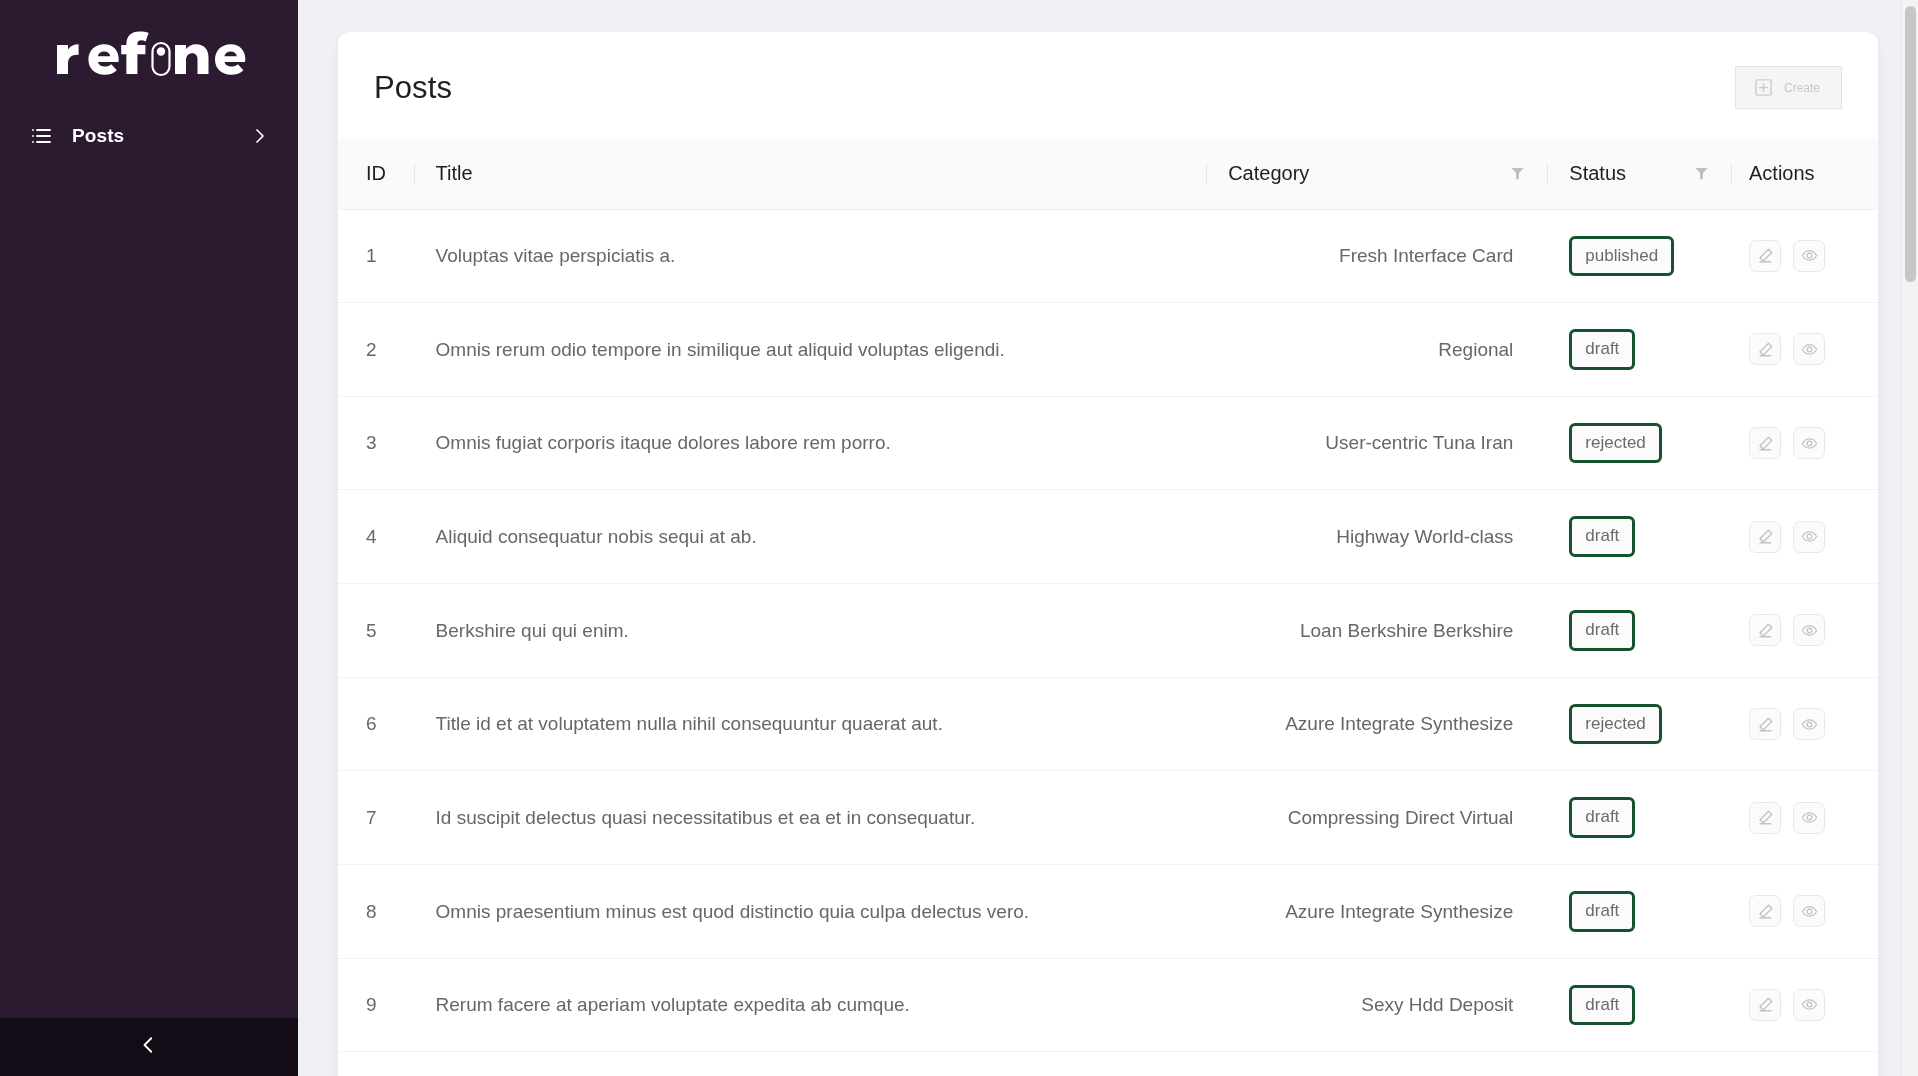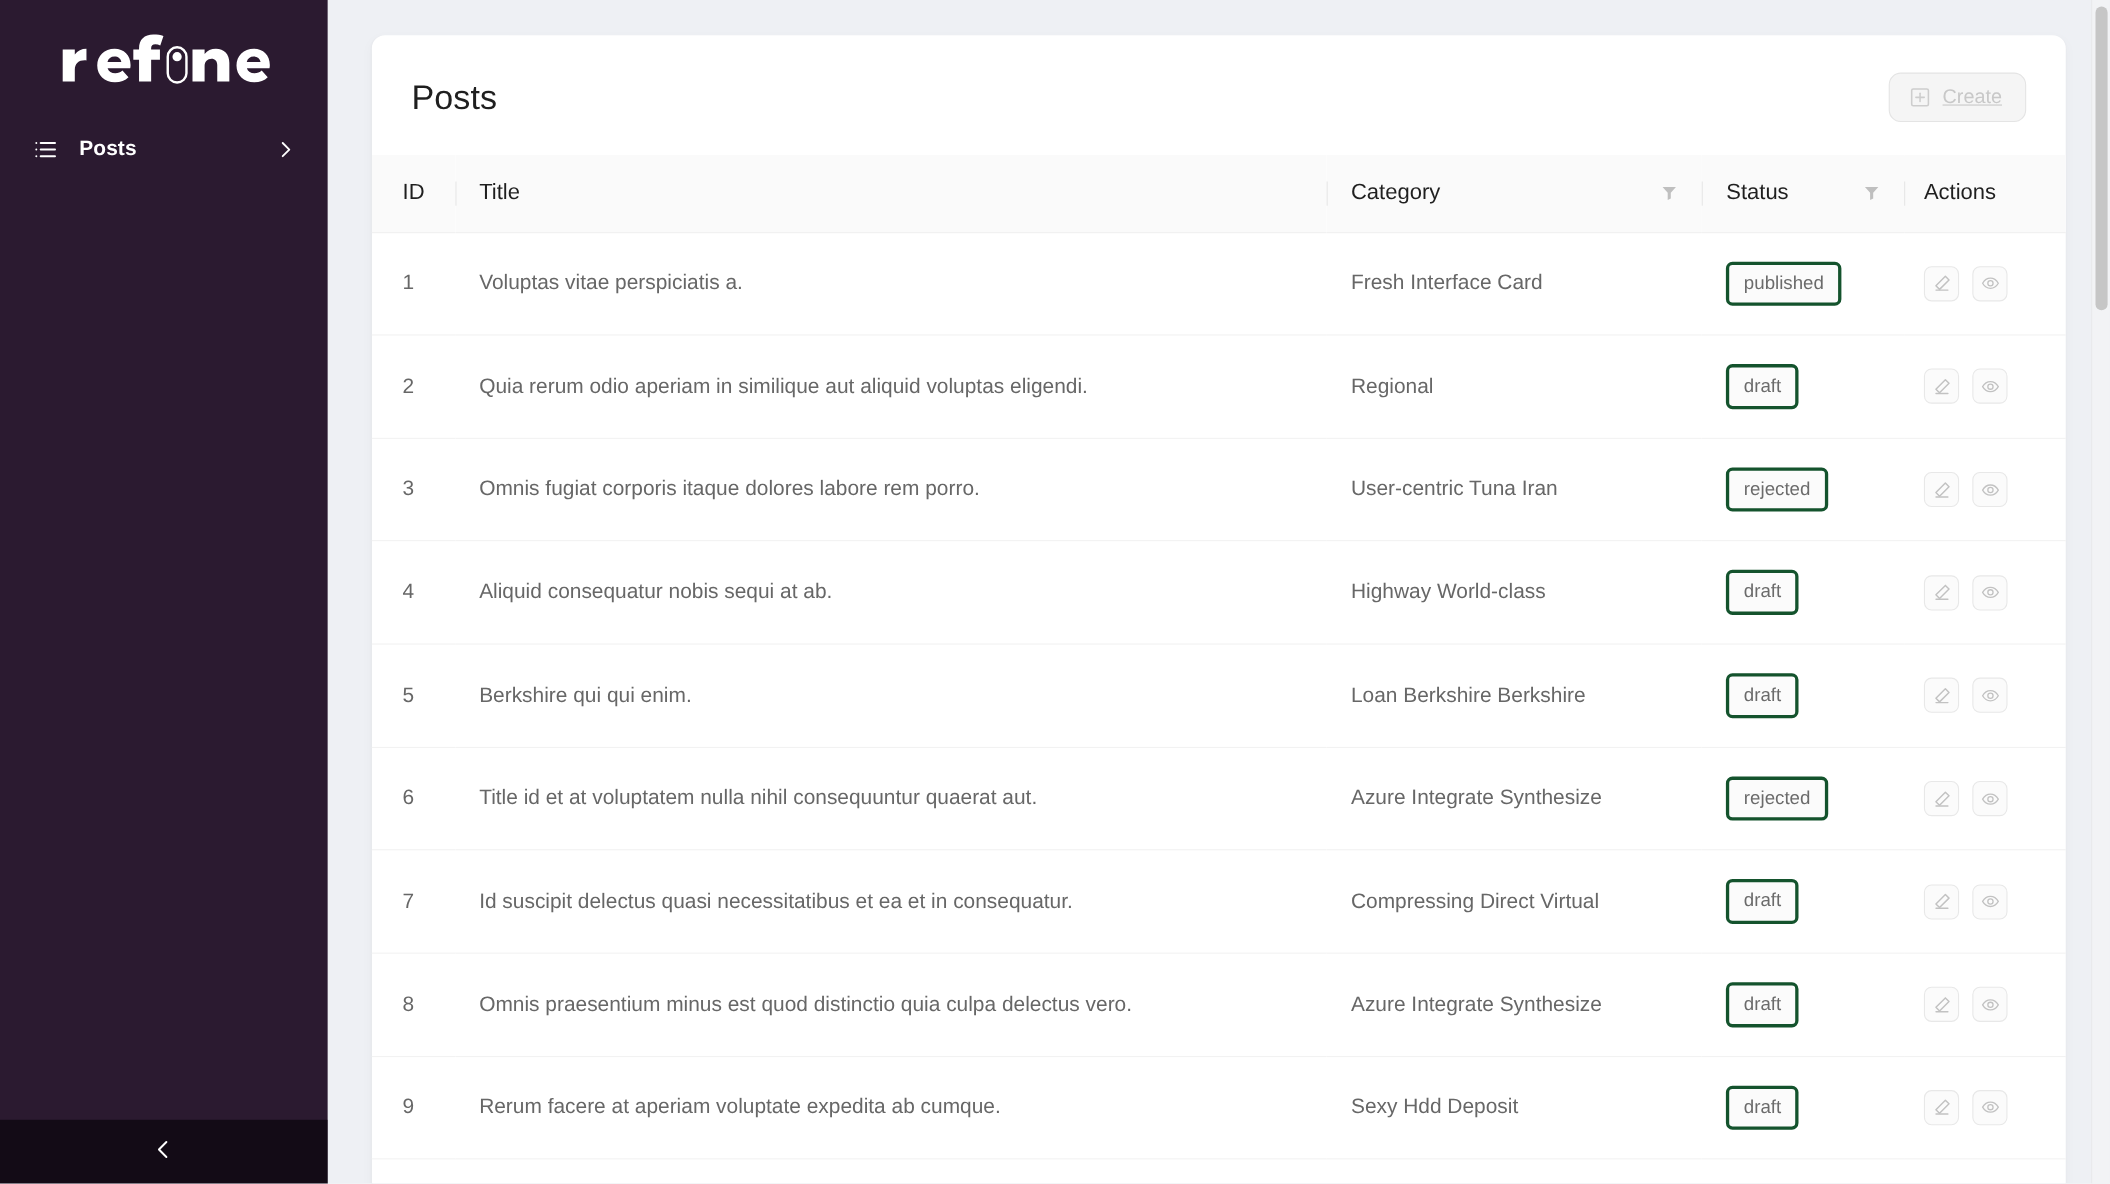--- a/index.html
+++ b/index.html
@@ -68,26 +68,25 @@
     display:flex; align-items:center; justify-content:space-between;
     padding:34px 36px 30px 36px;
   }
   .page-title {
     font-size:31px; color:#1f1f1f; font-weight:400; letter-spacing:.1px;
   }
   .create-btn {
     display:flex; align-items:center; gap:11px;
     background:#f5f5f5;
     border:1px solid #e4e4e4;
-    border-radius:11px;
+    border-radius:0;
     padding:11px 21px 11px 18px;
     color:#c8c8c8;
-    font-size:18px;
+    font-size:12px;
     cursor:not-allowed;
-    text-decoration:underline;
   }
   .create-btn .plus-icon { width:19px; height:19px; display:flex; }
 
   
   .tbl { width:100%; border-collapse:collapse; table-layout:fixed; }
   .tbl thead th {
     background:#fafafa;
     font-size:20px; font-weight:400; color:#1f1f1f;
     text-align:left;
     padding:22px 0 22px 0;
@@ -112,21 +111,21 @@
 
   .tbl tbody td {
     border-bottom:1px solid #f2f2f2;
     font-size:19px; color:#676767; font-weight:400;
     padding:26px 0;
     vertical-align:middle;
     line-height:1.45;
   }
   .tbl tbody td.c-id    { padding-left:28px; color:#676767; }
   .tbl tbody td.c-title { padding-left:22px; padding-right:42px; }
-  .tbl tbody td.c-cat   { padding-left:22px; padding-right:34px; }
+  .tbl tbody td.c-cat   { padding-left:22px; padding-right:34px;text-align:right; }
   .tbl tbody td.c-stat  { padding-left:22px; }
   .tbl tbody td.c-act   { padding-left:18px; }
 
   .badge {
     display:inline-block;
     border:3px solid #14532d;
     background:#fbfbfb;
     border-radius:6px;
     padding:5px 13px;
     font-size:17px;
@@ -288,21 +287,21 @@
                     <svg width="17" height="17" viewBox="0 0 20 20" fill="none" stroke="#c2c2c2" stroke-width="1.4">
                       <path d="M1.6 10S4.7 4.6 10 4.6 18.4 10 18.4 10 15.3 15.4 10 15.4 1.6 10 1.6 10Z"></path>
                       <circle cx="10" cy="10" r="2.8"></circle>
                     </svg>
                   </span>
                 </div>
               </td>
             </tr>
             <tr>
               <td class="c-id">2</td>
-              <td class="c-title">Quia rerum odio aperiam in similique aut aliquid voluptas eligendi.</td>
+              <td class="c-title">Omnis rerum odio tempore in similique aut aliquid voluptas eligendi.</td>
               <td class="c-cat">Regional</td>
               <td class="c-stat"><span class="badge">draft</span></td>
               <td class="c-act">
                 <div class="actions">
                   <span class="act-btn">
                     <svg width="17" height="17" viewBox="0 0 18 18" fill="none" stroke="#c2c2c2" stroke-width="1.4" stroke-linecap="round" stroke-linejoin="round">
                       <path d="M12.2 2.3 15.7 5.8 6.6 14.9 3.1 11.4Z"></path>
                       <line x1="3.2" y1="15.6" x2="14.6" y2="15.6"></line>
                     </svg>
                   </span>

